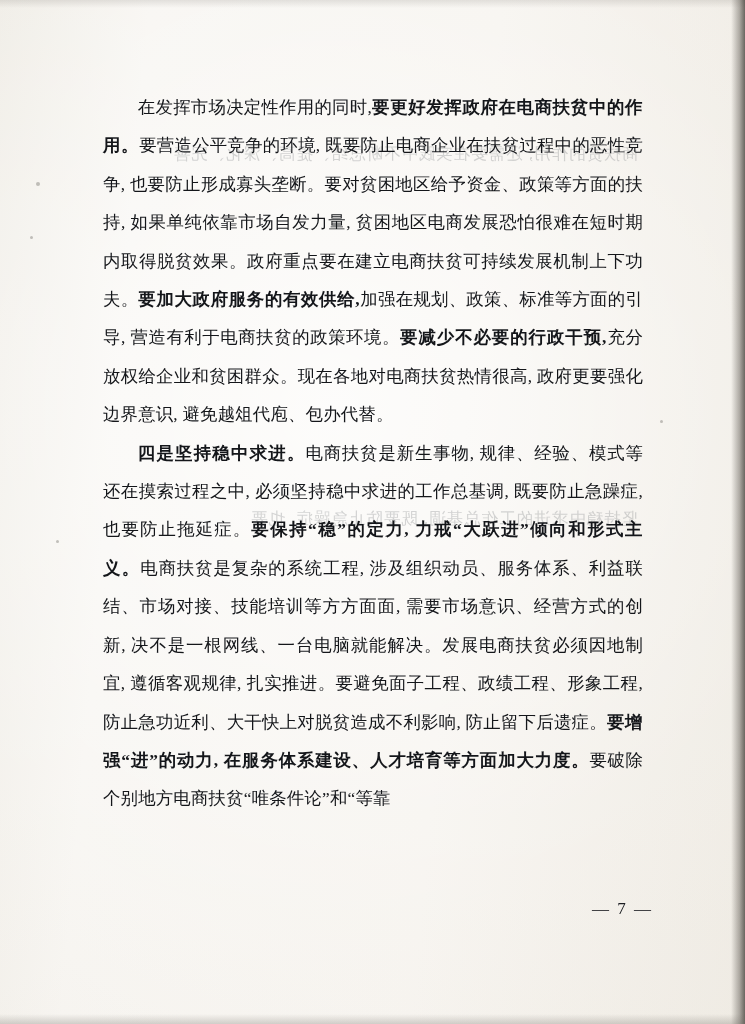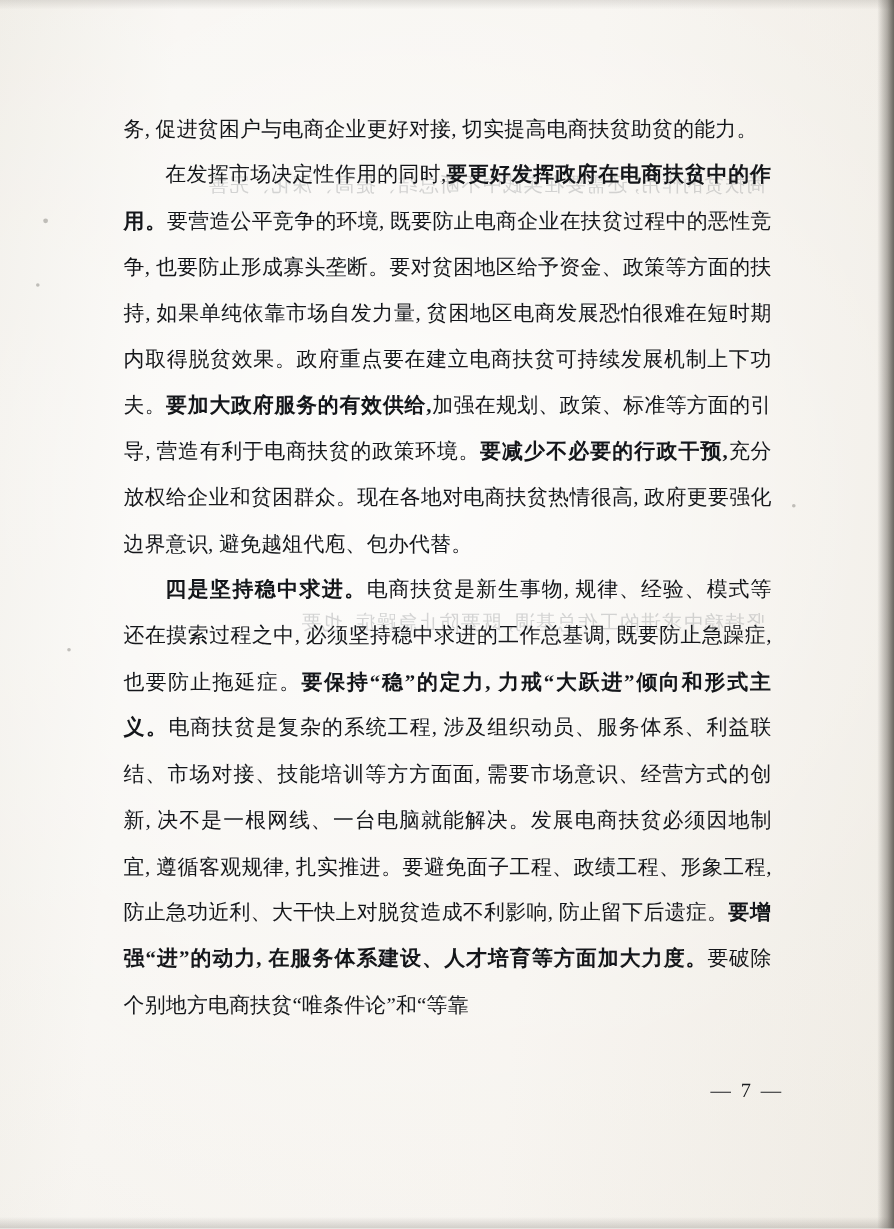--- a/index.html
+++ b/index.html
@@ -113,21 +113,20 @@
 </head>
 <body>
 
 <div class="page">
   <div class="paper-tint"></div>
 
   <div class="ghost" id="ghost-1">商扶贫的作用, 还需要在实践中不断总结、提高、深化、完善</div>
   <div class="ghost" id="ghost-2">坚持稳中求进的工作总基调, 既要防止急躁症, 也要</div>
 
   <div class="content">
-    <p class="para" id="para-1"><span>务, 促进贫困户与电商企业更好对接, 切实提高电商扶贫助贫的能力。</span></p>
     <p class="para indent" id="para-2"><span>在发挥市场决定性作用的同时,</span><span class="b">要更好发挥政府在电商扶贫中的作用。</span><span>要营造公平竞争的环境, 既要防止电商企业在扶贫过程中的恶性竞争, 也要防止形成寡头垄断。要对贫困地区给予资金、政策等方面的扶持, 如果单纯依靠市场自发力量, 贫困地区电商发展恐怕很难在短时期内取得脱贫效果。政府重点要在建立电商扶贫可持续发展机制上下功夫。</span><span class="b">要加大政府服务的有效供给,</span><span>加强在规划、政策、标准等方面的引导, 营造有利于电商扶贫的政策环境。</span><span class="b">要减少不必要的行政干预,</span><span>充分放权给企业和贫困群众。现在各地对电商扶贫热情很高, 政府更要强化边界意识, 避免越俎代庖、包办代替。</span></p>
     <p class="para indent" id="para-3"><span class="b">四是坚持稳中求进。</span><span>电商扶贫是新生事物, 规律、经验、模式等还在摸索过程之中, 必须坚持稳中求进的工作总基调, 既要防止急躁症, 也要防止拖延症。</span><span class="b">要保持“稳”的定力, 力戒“大跃进”倾向和形式主义。</span><span>电商扶贫是复杂的系统工程, 涉及组织动员、服务体系、利益联结、市场对接、技能培训等方方面面, 需要市场意识、经营方式的创新, 决不是一根网线、一台电脑就能解决。发展电商扶贫必须因地制宜, 遵循客观规律, 扎实推进。要避免面子工程、政绩工程、形象工程, 防止急功近利、大干快上对脱贫造成不利影响, 防止留下后遗症。</span><span class="b">要增强“进”的动力, 在服务体系建设、人才培育等方面加大力度。</span><span>要破除个别地方电商扶贫“唯条件论”和“等靠</span></p>
   </div>
 
   <div class="page-number">— 7 —</div>
 
   <div class="speck" style="left:36px;  top:182px; width:4px;  height:4px;"></div>
   <div class="speck" style="left:30px;  top:236px; width:3px;  height:3px;"></div>
   <div class="speck" style="left:56px;  top:540px; width:3px;  height:3px;"></div>
   <div class="speck" style="left:660px; top:420px; width:3px;  height:3px;"></div>

